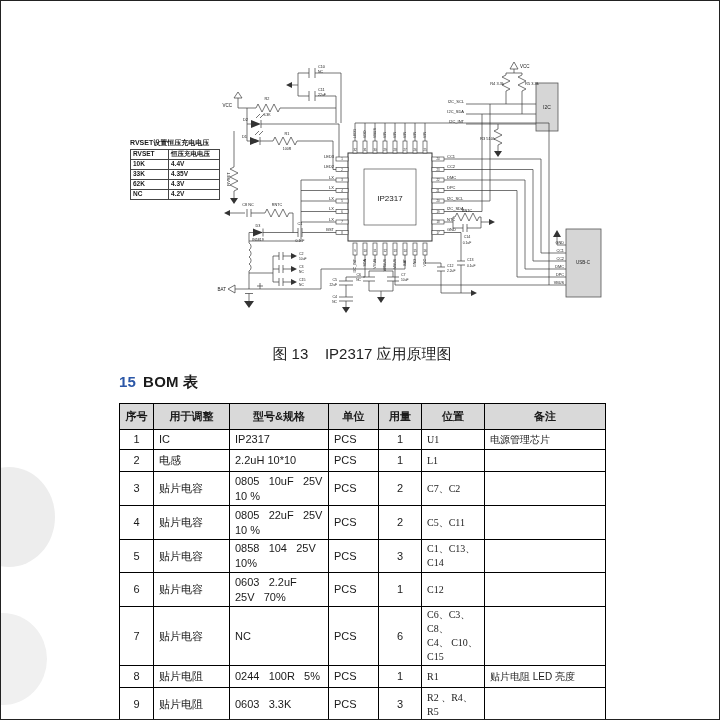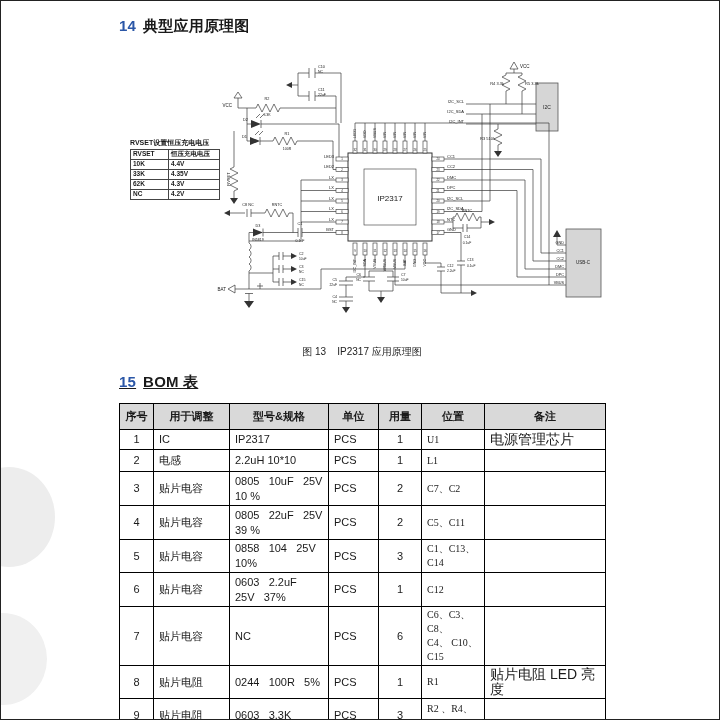--- a/index.html
+++ b/index.html
@@ -1,23 +1,23 @@
 <!DOCTYPE html>
 <html><head>
 <meta charset="utf-8">
 <style>
   html,body{margin:0;padding:0;background:#888;}
   #page{position:relative;width:718px;height:718px;background:#fff;border:1px solid #222;
         font-family:"Liberation Sans","DejaVu Sans",sans-serif;color:#1a1a1a;overflow:hidden;}
   .h-sec{position:absolute;left:118px;font-size:15px;font-weight:bold;letter-spacing:.2px;}
   .h-num{color:#2b57a7;margin-right:7px;}
   #h14{top:16px;}
-  #h15{top:372px;text-decoration:underline;}
+  #h15{top:372px;}
   #caption{position:absolute;left:118px;top:344px;width:486px;text-align:center;
-           font-size:10px;white-space:pre;color:#222;}
+           font-size:15px;white-space:pre;color:#222;}
   
   .wm{position:absolute;border-radius:50%;}
   #wm1{left:-38px;top:466px;width:92px;height:100px;background:#ededed;}
   #wm2{left:-42px;top:612px;width:88px;height:92px;background:#f0f0f0;}
   
   #schx{position:absolute;left:0;top:0;width:720px;height:360px;}
   #schx text{fill:#1a1a1a;font-family:inherit;}
   
   #rvset-wrap{position:absolute;left:129px;top:137px;}
   #rvset-title{font-size:7px;font-weight:bold;margin-bottom:1px;}
@@ -26,34 +26,31 @@
             padding:0 0 0 2px;height:9px;}
   #rvset .c2{width:48px;}
   
   #bom{position:absolute;left:118px;top:402px;border-collapse:collapse;table-layout:fixed;
        width:486px;font-size:11px;}
   #bom th,#bom td{border:1px solid #000;padding:1px 5px;vertical-align:middle;
                   white-space:pre-wrap;line-height:15px;overflow:hidden;}
   #bom th{background:#d9d9d9;font-size:11px;font-weight:bold;text-align:center;padding:1px 2px;}
   #bom .c-no,#bom .c-qty{text-align:center;}
   #bom .c-pos{font-size:10px;line-height:14px;font-family:Liberation Serif, serif;}
-  #bom .c-note{font-size:14px;}
+  #bom .c-note{font-size:10px;}
   #bom .c-spec{line-height:15px;}
 </style>
 </head>
 <body>
 
 <div id="page">
 
   <div class="wm" id="wm1"></div>
   <div class="wm" id="wm2"></div>
 
-  <div class="h-sec" id="h14">
-    <span class="h-num">14</span><span>典型应用原理图</span>
-  </div>
 
   <svg id="schx" viewBox="0 0 720 360">
 
     <rect x="535" y="82" width="22" height="48" fill="#d6d6d6" stroke="#555" stroke-width="0.8"></rect>
     <rect x="565" y="228" width="35" height="68" fill="#d6d6d6" stroke="#555" stroke-width="0.8"></rect>
 
     <rect x="347" y="152" width="84" height="88" fill="#fff" stroke="#333" stroke-width="1"></rect>
     <rect x="363" y="168" width="52" height="56" fill="none" stroke="#333" stroke-width="0.6"></rect>
 
     <path fill="none" stroke="#3a3a3a" stroke-width="0.7" d="
@@ -355,42 +352,42 @@
 10 %</td>
         <td>PCS</td>
         <td class="c-qty">2</td>
         <td class="c-pos">C7、C2</td>
         <td class="c-note"></td>
       </tr>
       <tr style="height:34px">
         <td class="c-no">4</td>
         <td>贴片电容</td>
         <td class="c-spec">0805   22uF   25V
-39 %</td>
+10 %</td>
         <td>PCS</td>
         <td class="c-qty">2</td>
         <td class="c-pos">C5、C11</td>
         <td class="c-note"></td>
       </tr>
       <tr style="height:33px">
         <td class="c-no">5</td>
         <td>贴片电容</td>
         <td class="c-spec">0858   104   25V
 10%</td>
         <td>PCS</td>
         <td class="c-qty">3</td>
         <td class="c-pos">C1、C13、
 C14</td>
         <td class="c-note"></td>
       </tr>
       <tr style="height:34px">
         <td class="c-no">6</td>
         <td>贴片电容</td>
         <td class="c-spec">0603   2.2uF
-25V   37%</td>
+25V   70%</td>
         <td>PCS</td>
         <td class="c-qty">1</td>
         <td class="c-pos">C12</td>
         <td class="c-note"></td>
       </tr>
       <tr style="height:56px">
         <td class="c-no">7</td>
         <td>贴片电容</td>
         <td class="c-spec">NC</td>
         <td>PCS</td>

